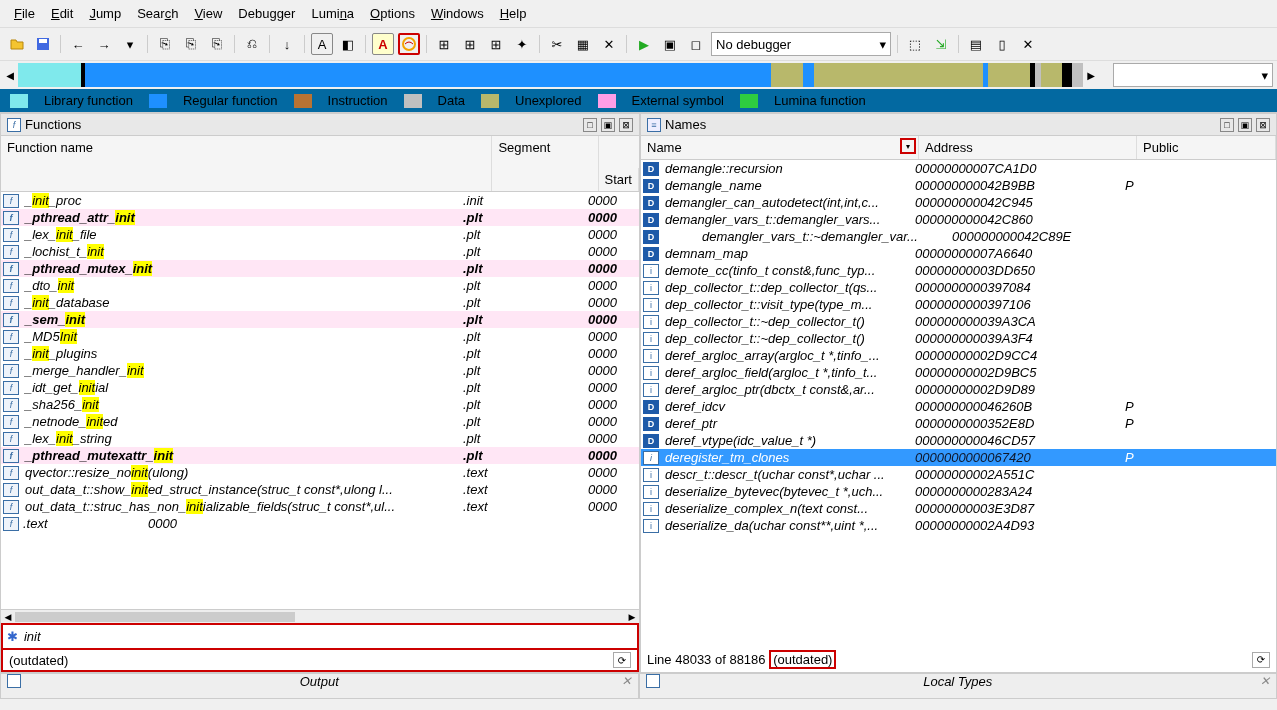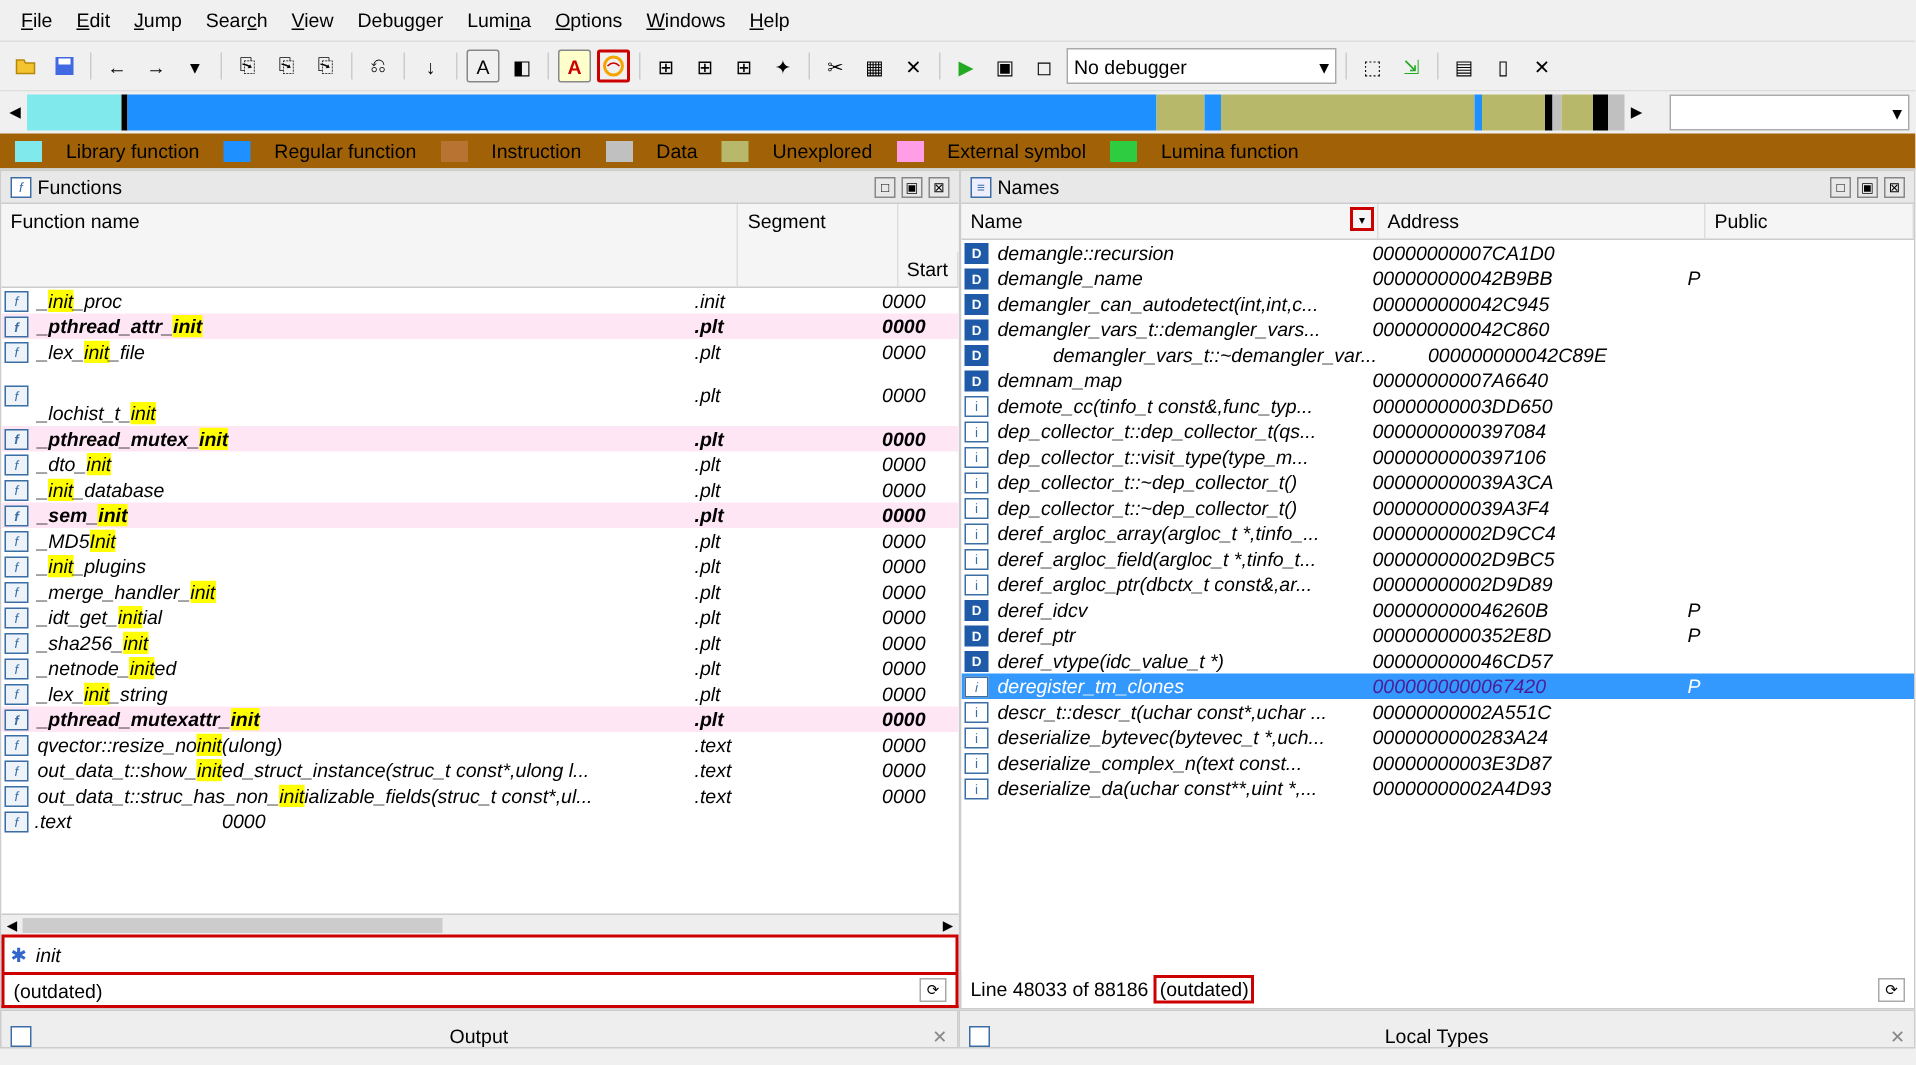--- a/index.html
+++ b/index.html
@@ -10,21 +10,21 @@
 .toolbar { display: flex; align-items: center; background: #f0f0f0; padding: 4px 6px; gap: 4px; border-bottom: 1px solid #ddd; }
 .tb-btn { width: 22px; height: 22px; display: inline-flex; align-items: center; justify-content: center; border: 1px solid transparent; border-radius: 2px; }
 .tb-btn.hl { border: 2px solid #c00; }
 .tb-sep { width: 1px; height: 18px; background: #ccc; margin: 0 2px; }
 .tb-select { flex: 0 0 180px; height: 24px; border: 1px solid #aaa; background: #fff; padding: 0 4px; display: flex; align-items: center; justify-content: space-between; }
 .tb-select-wide { flex: 0 0 160px; }
 .navstrip { display: flex; align-items: center; background: #f0f0f0; padding: 2px 4px; gap: 2px; }
 .navstrip .arrow { width: 12px; height: 20px; display: flex; align-items: center; justify-content: center; font-size: 10px; }
 .navbar-canvas { flex: 1; height: 24px; display: flex; }
 .nav-seg { height: 100%; }
-.legend { display: flex; align-items: center; gap: 6px; padding: 4px 10px; background: #a16207; border-bottom: 1px solid #ccc; }
+.legend { display: flex; align-items: center; gap: 6px; padding: 4px 10px; background: #0369a1; border-bottom: 1px solid #ccc; }
 .legend-sw { width: 18px; height: 14px; display: inline-block; }
 .legend span { margin-right: 10px; }
 .main { display: flex; height: 560px; }
 .panel { display: flex; flex-direction: column; border: 1px solid #ccc; background: #fff; }
 .panel-left { width: 640px; }
 .panel-right { flex: 1; }
 .panel-header { display: flex; align-items: center; background: #e8e8e8; padding: 3px 6px; border-bottom: 1px solid #ccc; font-weight: normal; }
 .panel-header .title { flex: 1; }
 .panel-header .ctrl { width: 14px; height: 14px; margin-left: 4px; border: 1px solid #888; font-size: 9px; display: flex; align-items: center; justify-content: center; }
 .panel-header .icon-sq { width: 14px; height: 14px; margin-right: 4px; border: 1px solid #3a6ea5; background: #fff; font-size: 9px; display: flex; align-items: center; justify-content: center; color: #3a6ea5; font-style: italic; }
@@ -37,30 +37,30 @@
 .row.sel { background: #3399ff; color: #fff; font-style: italic; }
 .row .icon-f { width: 16px; height: 14px; margin: 0 4px 0 2px; border: 1px solid #3a6ea5; background: #eef3fa; color: #3a6ea5; font-size: 9px; font-style: italic; display: flex; align-items: center; justify-content: center; }
 .row .icon-d { width: 16px; height: 14px; margin: 0 4px 0 2px; background: #1e5aa8; color: #fff; font-size: 9px; font-weight: bold; display: flex; align-items: center; justify-content: center; }
 .row .icon-i { width: 16px; height: 14px; margin: 0 4px 0 2px; border: 1px solid #3a6ea5; background: #fff; color: #3a6ea5; font-size: 9px; display: flex; align-items: center; justify-content: center; }
 .row .nm { flex: 1; padding-left: 2px; font-style: italic; white-space: nowrap; overflow: hidden; }
 .row .nm b { background: #ffff00; font-weight: inherit; font-style: italic; }
 .row .seg { width: 110px; font-style: italic; }
 .row .addr { width: 50px; text-align: right; padding-right: 6px; font-style: italic; }
 .row .addr2 { width: 210px; font-style: italic; }
 .row .pub { width: 60px; font-style: italic; }
-.row.sel .addr2 { color: #4c1d95; }
+.row.sel .addr2 { color: #0f172a; }
 .search-row { display: flex; align-items: center; border: 2px solid #c00; padding: 2px 4px; gap: 4px; }
 .search-row input { flex: 1; border: none; outline: none; font-size: 13px; font-style: italic; padding: 2px; }
 .status-row { display: flex; align-items: center; border: 2px solid #c00; border-top: none; padding: 2px 6px; }
 .status-row .ref { width: 18px; height: 16px; border: 1px solid #aaa; margin-left: auto; font-size: 10px; display: flex; align-items: center; justify-content: center; }
 .names-status { display: flex; align-items: center; padding: 3px 6px; }
 .names-status .od { border: 2px solid #c00; padding: 0 2px; }
 .names-status .ref { width: 18px; height: 16px; border: 1px solid #aaa; margin-left: auto; font-size: 10px; display: flex; align-items: center; justify-content: center; }
 .bottom-tabs { display: flex; height: 26px; }
-.btab { flex: 1; display: flex; align-items: flex-end; justify-content: center; background: #eee; border: 1px solid #ccc; position: relative; }
+.btab { flex: 1; display: flex; align-items: flex-start; justify-content: center; background: #eee; border: 1px solid #ccc; position: relative; font-style: italic; }
 .btab .close { position: absolute; right: 6px; font-size: 12px; color: #888; }
 .btab .ticon { position: absolute; left: 6px; width: 14px; height: 14px; border: 1px solid #3a6ea5; background: #fff; }
 .c-fn { width: 532px; }
 .c-seg { width: 114px; }
 .c-start { flex: 1; margin-top: 32px; }
 .cn-name { width: 278px; position: relative; }
 .cn-name .sort-box { position: absolute; right: 2px; top: 2px; width: 16px; height: 16px; border: 2px solid #c00; font-size: 8px; display: flex; align-items: center; justify-content: center; }
 .cn-addr { width: 218px; }
 .cn-pub { flex: 1; }
 .scroll-h { height: 14px; background: #eee; border-top: 1px solid #ccc; display: flex; align-items: center; }
@@ -220,21 +220,21 @@
           <span class="addr">0000</span>
         </div>
         <div class="row">
           <span class="icon-f">f</span>
           <span class="nm" style="width: 440px; flex: 0 0 440px;">_lex_<b>init</b>_file</span>
           <span class="seg">.plt</span>
           <span class="addr">0000</span>
         </div>
         <div class="row">
           <span class="icon-f">f</span>
-          <span class="nm" style="width: 440px; flex: 0 0 440px; margin-top: 24px;">_lochist_t_<b>init</b></span>
+          <span class="nm" style="width: 440px; flex: 0 0 440px;">_lochist_t_<b>init</b></span>
           <span class="seg">.plt</span>
           <span class="addr">0000</span>
         </div>
         <div class="row pink bold">
           <span class="icon-f">f</span>
           <span class="nm" style="width: 440px; flex: 0 0 440px;">_pthread_mutex_<b>init</b></span>
           <span class="seg">.plt</span>
           <span class="addr">0000</span>
         </div>
         <div class="row">

